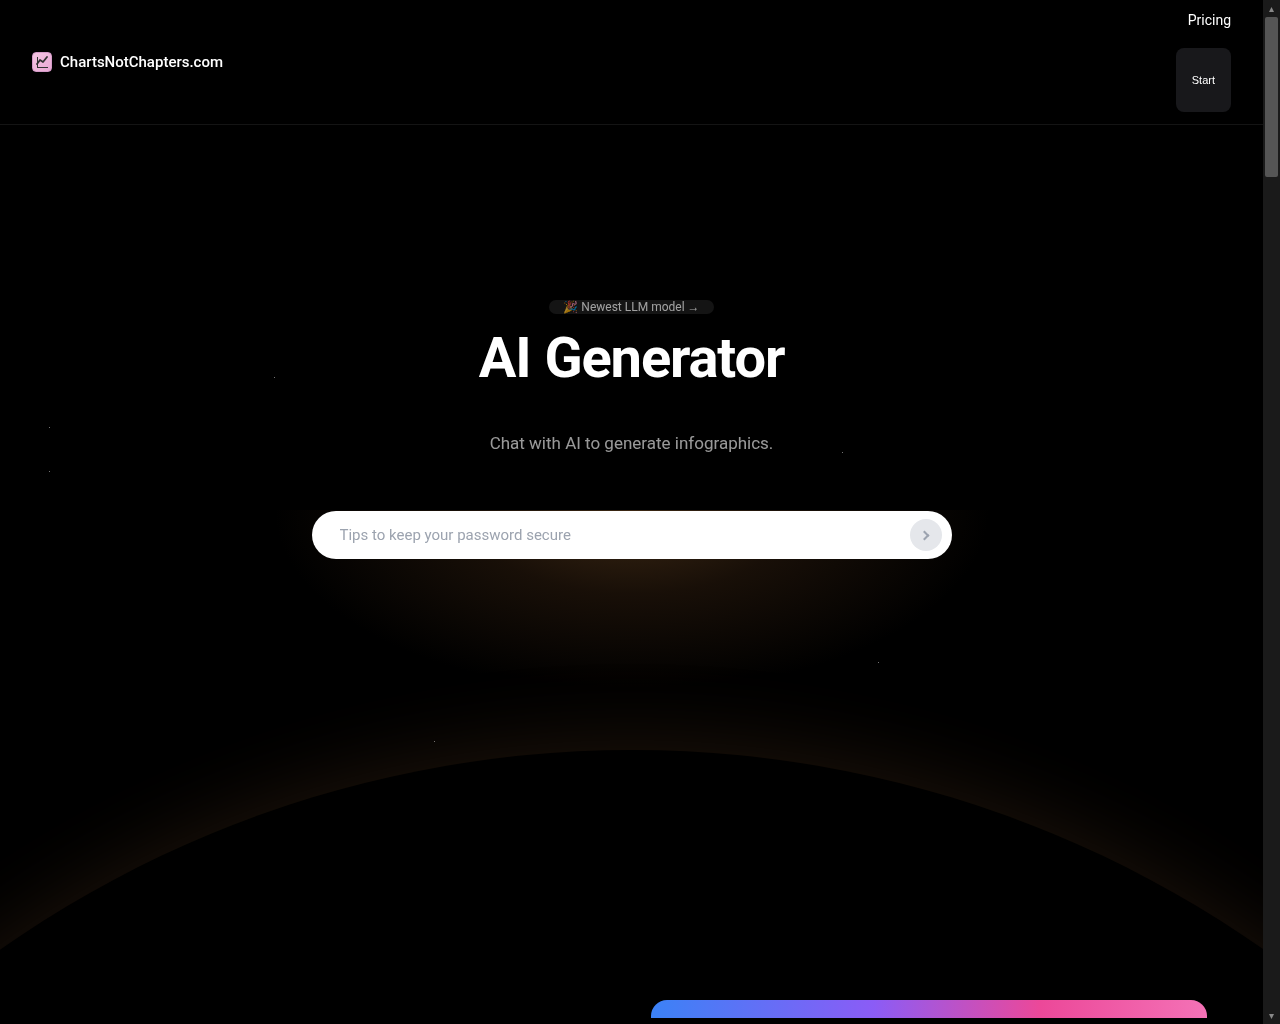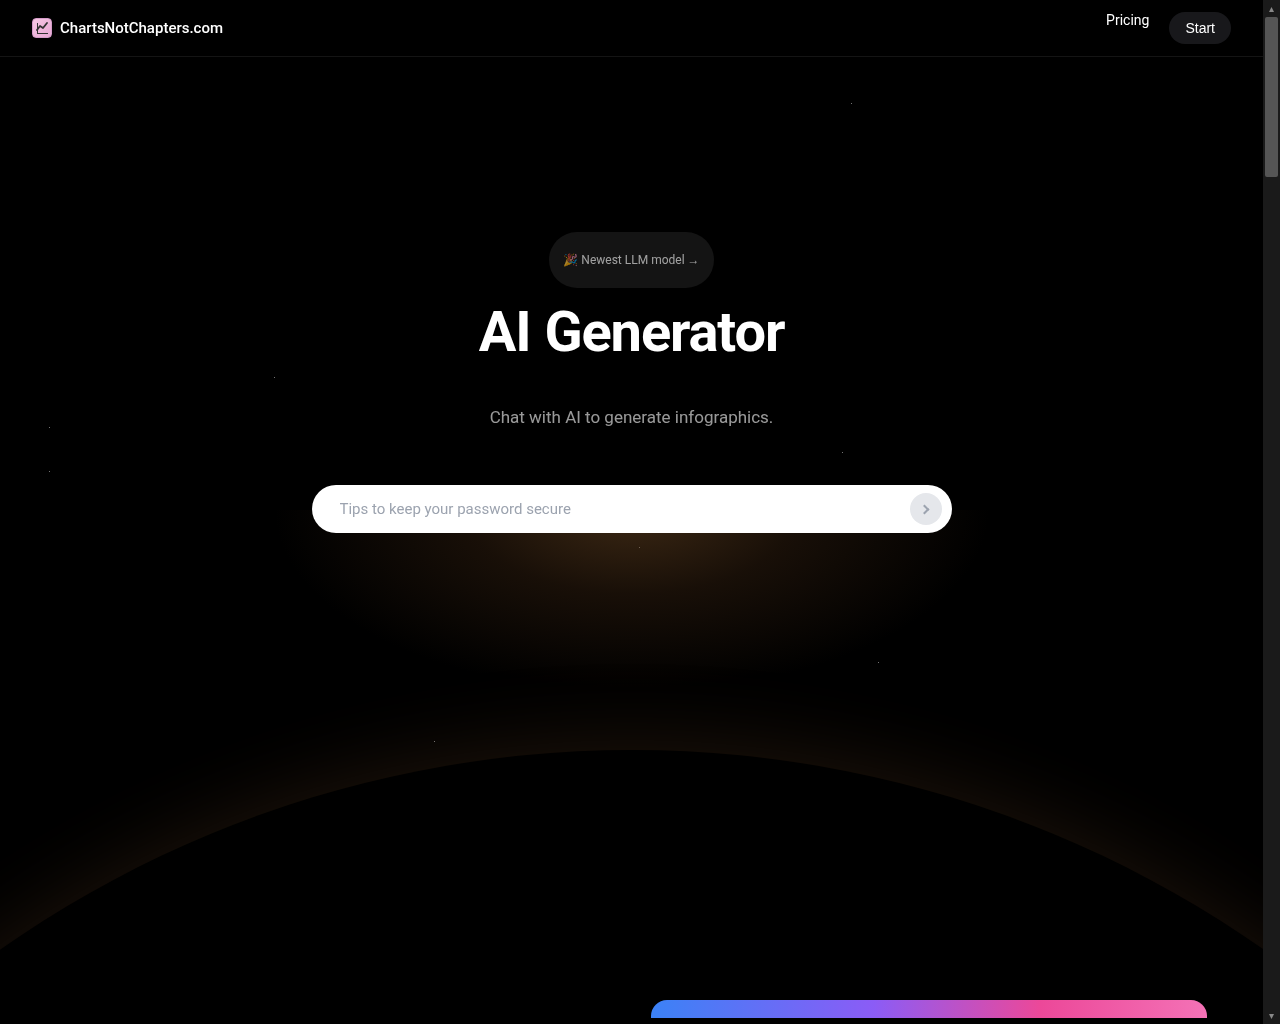--- a/index.html
+++ b/index.html
@@ -61,55 +61,56 @@
     }
     
     .brand-text {
       font-size: 15px;
       font-weight: 500;
       color: #fff;
     }
     
     .header-right {
       display: flex;
-      align-items: flex-start;
+      align-items: flex-end;
       gap: 20px;
+      flex-direction: column;
     }
     
     .nav-link {
       font-size: 14px;
       color: #fff;
       cursor: pointer;
     }
     
     .start-btn {
       background: #18181b;
       border: none;
-      border-radius: 16px;
-      padding: 8px 16px;
-      font-size: 14px;
+      border-radius: 8px;
+      padding: 26px 16px;
+      font-size: 11px;
       color: #fff;
       cursor: pointer;
       font-weight: 500;
     }
     
     
     .hero {
       position: relative;
       display: flex;
       flex-direction: column;
       align-items: center;
       padding-top: 175px;
       z-index: 5;
     }
     
     .badge {
       background: rgba(255,255,255,0.08);
       border-radius: 999px;
-      padding: 21px 14px;
+      padding: 0 14px;
       font-size: 12px;
       color: rgba(255,255,255,0.6);
       margin-bottom: 16px;
     }
     
     .hero-title {
       font-size: 56px;
       font-weight: 700;
       letter-spacing: -0.02em;
       color: #fff;

